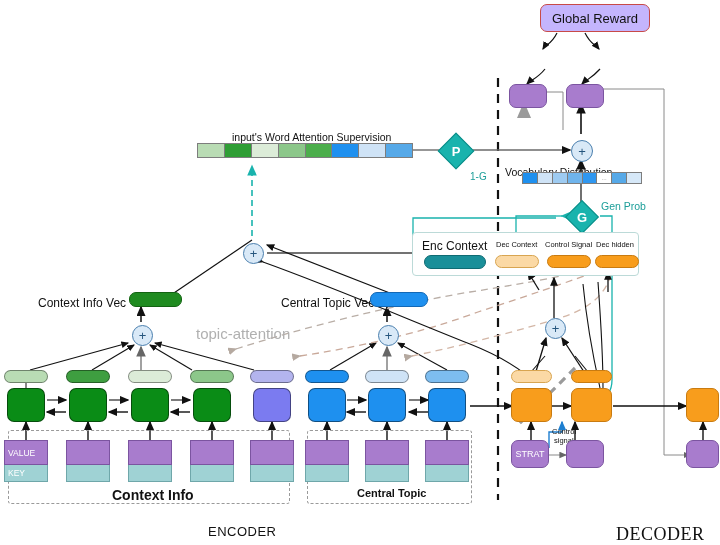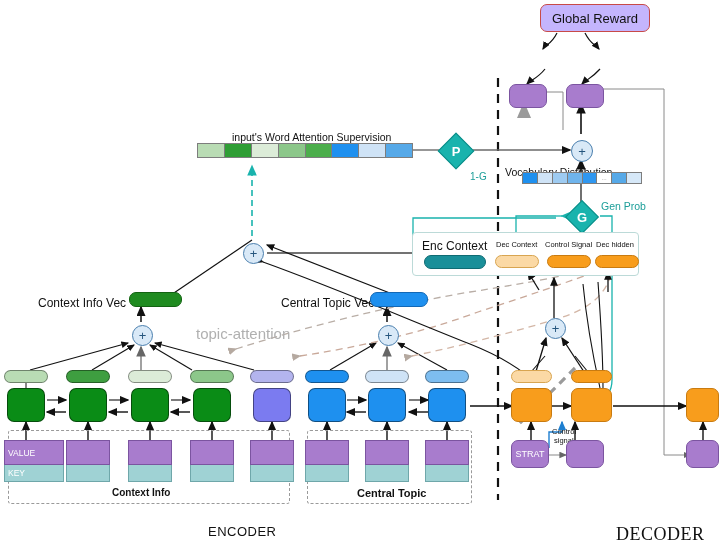--- a/index.html
+++ b/index.html
@@ -265,42 +265,42 @@
   <div id="enc-ctx-cells">
       <div class="node rrect" style="left: 7px; top: 388px; width: 38px; height: 34px; background: rgb(10, 140, 22); border-color: rgba(0, 0, 0, 0.45); position: absolute;"></div>
       <div class="node rrect" style="left: 69px; top: 388px; width: 38px; height: 34px; background: rgb(10, 140, 22); border-color: rgba(0, 0, 0, 0.45); position: absolute;"></div>
       <div class="node rrect" style="left: 131px; top: 388px; width: 38px; height: 34px; background: rgb(10, 140, 22); border-color: rgba(0, 0, 0, 0.45); position: absolute;"></div>
       <div class="node rrect" style="left: 193px; top: 388px; width: 38px; height: 34px; background: rgb(10, 140, 22); border-color: rgba(0, 0, 0, 0.45); position: absolute;"></div>
       <div class="node rrect" style="left: 253px; top: 388px; width: 38px; height: 34px; background: rgb(123, 123, 240); border-color: rgba(0, 0, 0, 0.45); position: absolute;"></div>
     </div>
 
   <div class="dashgroup" style="left:8px;top:430px;width:280px;height:72px;"></div>
   <div id="enc-ctx-kv">
-      <div class="kvbox" style="left: 4px; top: 440px; width: 60px; height: 42px;">
+      <div class="kvbox" style="left: 4px; top: 440px; width: 44px; height: 42px;">
         <div class="v">VALUE</div>
         <div class="k">KEY</div>
       </div>
       <div class="kvbox" style="left: 66px; top: 440px; width: 44px; height: 42px;">
         <div class="v"></div>
         <div class="k"></div>
       </div>
       <div class="kvbox" style="left: 128px; top: 440px; width: 44px; height: 42px;">
         <div class="v"></div>
         <div class="k"></div>
       </div>
       <div class="kvbox" style="left: 190px; top: 440px; width: 44px; height: 42px;">
         <div class="v"></div>
         <div class="k"></div>
       </div>
       <div class="kvbox" style="left: 250px; top: 440px; width: 44px; height: 42px;">
         <div class="v"></div>
         <div class="k"></div>
       </div>
     </div>
-  <div class="lbl bold" style="left:112px;top:487px;font-size:10px;">Context Info</div>
+  <div class="lbl bold" style="left:112px;top:487px;font-size:14px;">Context Info</div>
 
   <div id="enc-top-topbars">
       <div class="node rrect" style="left: 305px; top: 370px; width: 44px; height: 13px; background: rgb(30, 144, 239); border-color: rgba(0, 0, 0, 0.4); position: absolute;"></div>
       <div class="node rrect" style="left: 365px; top: 370px; width: 44px; height: 13px; background: rgb(207, 227, 246); border-color: rgba(0, 0, 0, 0.4); position: absolute;"></div>
       <div class="node rrect" style="left: 425px; top: 370px; width: 44px; height: 13px; background: rgb(125, 189, 240); border-color: rgba(0, 0, 0, 0.4); position: absolute;"></div>
     </div>
   <div id="enc-top-cells">
       <div class="node rrect" style="left: 308px; top: 388px; width: 38px; height: 34px; background: rgb(30, 144, 239); border-color: rgba(0, 0, 0, 0.45); position: absolute;"></div>
       <div class="node rrect" style="left: 368px; top: 388px; width: 38px; height: 34px; background: rgb(30, 144, 239); border-color: rgba(0, 0, 0, 0.45); position: absolute;"></div>
       <div class="node rrect" style="left: 428px; top: 388px; width: 38px; height: 34px; background: rgb(30, 144, 239); border-color: rgba(0, 0, 0, 0.45); position: absolute;"></div>

